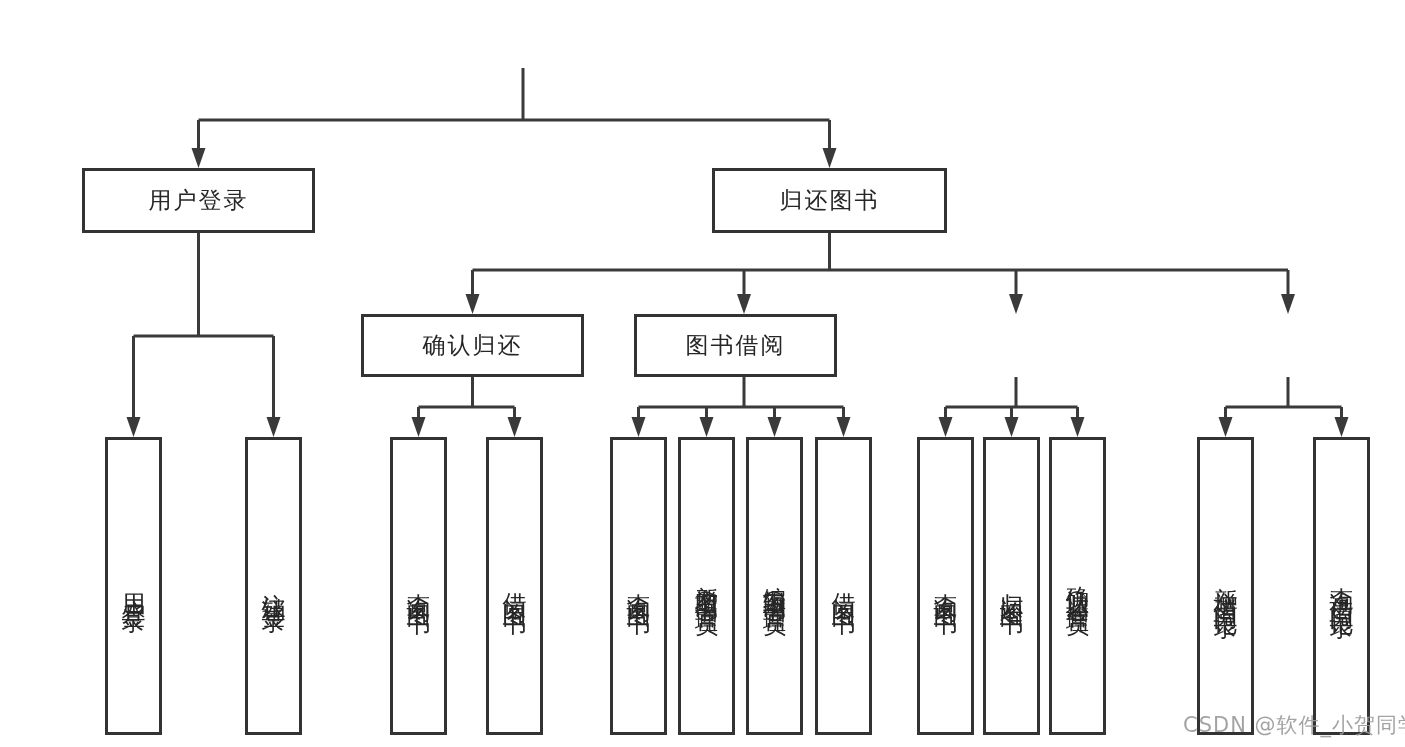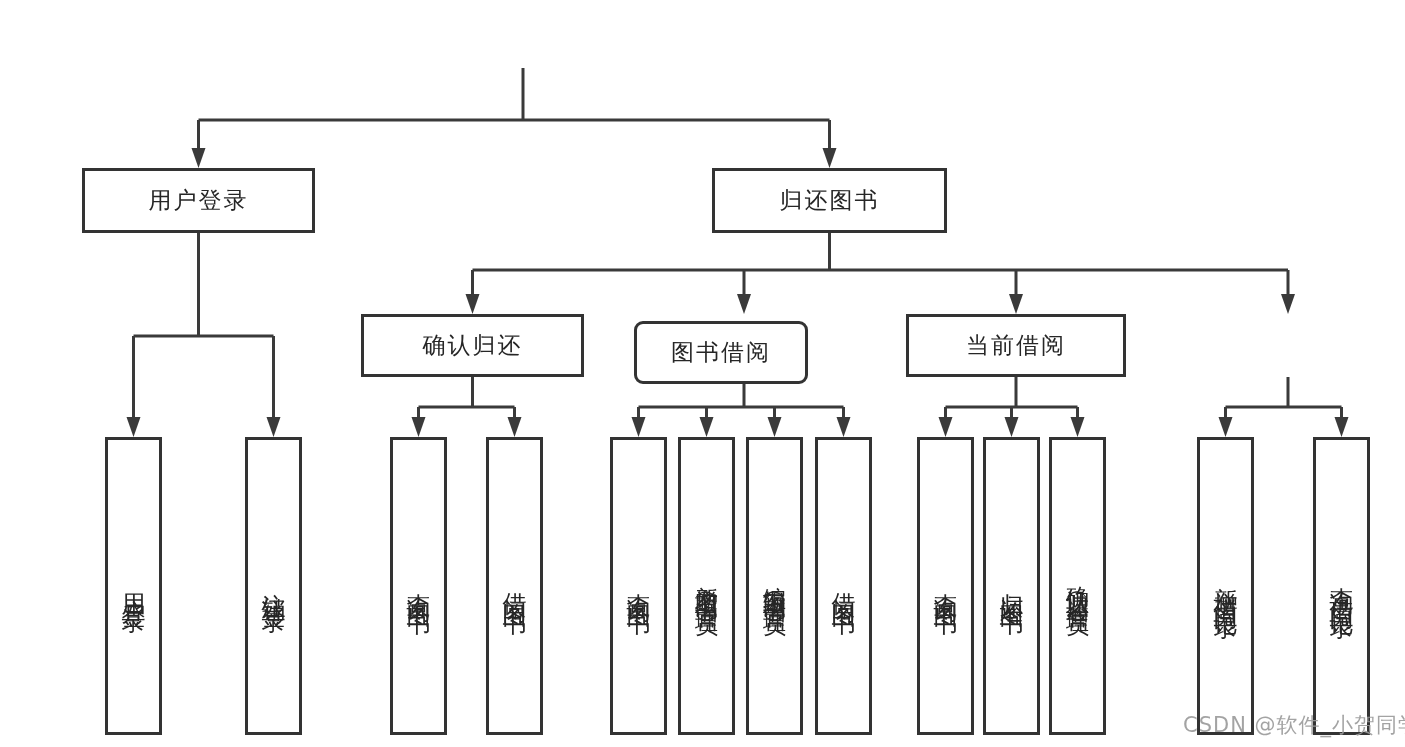--- a/index.html
+++ b/index.html
@@ -126,25 +126,22 @@
   <div class="hbox" style="left:82px; top:168px; width:233px; height:65px;">
     <span>用户登录</span>
   </div>
   <div class="hbox" style="left:712px; top:168px; width:235px; height:65px;">
     <span>归还图书</span>
   </div>
 
   <div class="hbox" style="left:361px; top:314px; width:223px; height:63px;">
     <span>确认归还</span>
   </div>
-  <div class="hbox" style="left:634px; top:321px; width:174px; height:63px;border-radius:9px;">
+  <div class="hbox" style="left:634px; top:314px; width:203px; height:63px;">
     <span>图书借阅</span>
-  </div>
-  <div class="hbox" style="left:906px; top:314px; width:220px; height:63px;">
-    <span>当前借阅</span>
   </div>
 
   <div class="leaf" style="left:105px; top:437px;">
     <span class="vtext">用户登录</span>
   </div>
   <div class="leaf" style="left:245px; top:437px;">
     <span class="vtext">注销登录</span>
   </div>
 
   <div class="leaf" style="left:390px; top:437px;">

